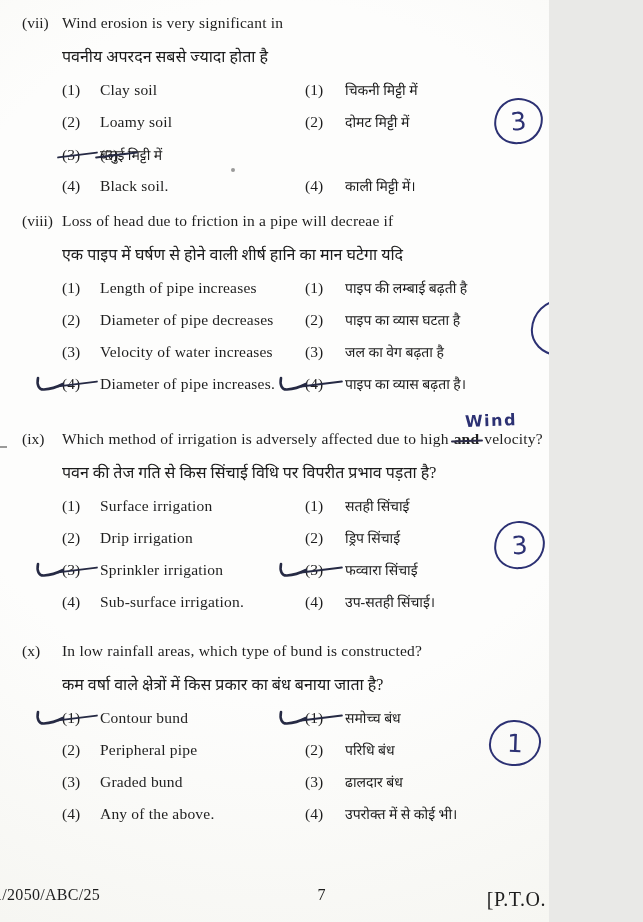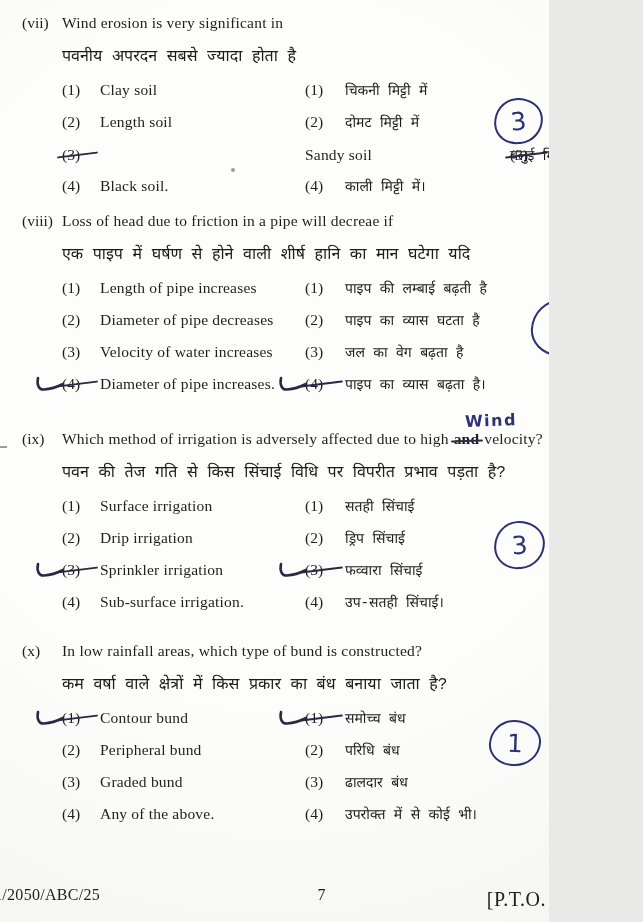--- a/index.html
+++ b/index.html
@@ -7,21 +7,21 @@
     position:relative;width:549px;height:922px;overflow:hidden;
     background:radial-gradient(circle at 50% 38%, #fdfdfc 55%, #f6f6f2 100%);
     font-family:"Liberation Serif","DejaVu Serif",serif;
     color:#1e1e1e;
   }
   .question{position:absolute;left:22px;width:614px;}
   .qhead{display:flex;align-items:baseline;line-height:22px;font-size:15.5px;position:relative;}
   .qnum{width:40px;flex:none;font-size:15.5px;}
   .qtext{white-space:nowrap;letter-spacing:.2px;}
   .qhindi{margin:12px 0 0 40px;line-height:22px;font-size:16px;white-space:nowrap;}
-  .hi{font-family:Liberation Mono, monospace;color:#1b1b1b;}
+  .hi{font-family:Liberation Serif, serif;color:#1b1b1b;}
   .opts{margin:12px 0 0 40px;}
   .opt-row{display:flex;align-items:baseline;height:32px;font-size:15.5px;}
   .onum{width:38px;flex:none;position:relative;}
   .olabel-en{width:205px;flex:none;white-space:nowrap;letter-spacing:.2px;}
   .onum2{width:40px;flex:none;position:relative;}
   .olabel-hi{flex:1;white-space:nowrap;font-size:14px;}
   
   .struck{display:inline-block;}
   .struck::after{
     content:'';position:absolute;left:-5px;right:2px;top:46%;height:2.2px;
@@ -65,27 +65,26 @@
     <div class="qhindi hi">पवनीय अपरदन सबसे ज्यादा होता है</div>
     <div class="opts">
       <div class="opt-row">
         <span class="onum">(1)</span>
         <span class="olabel-en">Clay soil</span>
         <span class="onum2">(1)</span>
         <span class="olabel-hi hi">चिकनी मिट्टी में</span>
       </div>
       <div class="opt-row">
         <span class="onum">(2)</span>
-        <span class="olabel-en">Length soil</span>
+        <span class="olabel-en">Loamy soil</span>
         <span class="onum2">(2)</span>
         <span class="olabel-hi hi">दोमट मिट्टी में</span>
       </div>
       <div class="opt-row">
         <span class="onum struck">(3)</span>
-        <span class="olabel-en" style="margin-left:205px">Sandy soil</span>
         <span class="onum2 struck">(3)</span>
           <svg class="tick-svg" style="margin-left:-40px;position:static;width:0" viewBox="0 0 0 0"></svg>
         <span class="olabel-hi hi">बलुई मिट्टी में</span>
       </div>
       <div class="opt-row">
         <span class="onum">(4)</span>
         <span class="olabel-en">Black soil.</span>
         <span class="onum2">(4)</span>
         <span class="olabel-hi hi">काली मिट्टी में।</span>
       </div>
@@ -181,21 +180,21 @@
               <path d="M2 2 C0.5 9 3 14 8 13.5 C15 13 21 11 27 8"></path>
             </svg></span>
         <span class="olabel-en">Contour bund</span>
         <span class="onum2 struck">(1)<svg class="tick-svg" viewBox="0 0 28 16">
               <path d="M2 2 C0.5 9 3 14 8 13.5 C15 13 21 11 27 8"></path>
             </svg></span>
         <span class="olabel-hi hi">समोच्च बंध</span>
       </div>
       <div class="opt-row">
         <span class="onum">(2)</span>
-        <span class="olabel-en">Peripheral bund</span>
+        <span class="olabel-en">Peripheral pipe</span>
         <span class="onum2">(2)</span>
         <span class="olabel-hi hi">परिधि बंध</span>
       </div>
       <div class="opt-row">
         <span class="onum">(3)</span>
         <span class="olabel-en">Graded bund</span>
         <span class="onum2">(3)</span>
         <span class="olabel-hi hi">ढालदार बंध</span>
       </div>
       <div class="opt-row">

